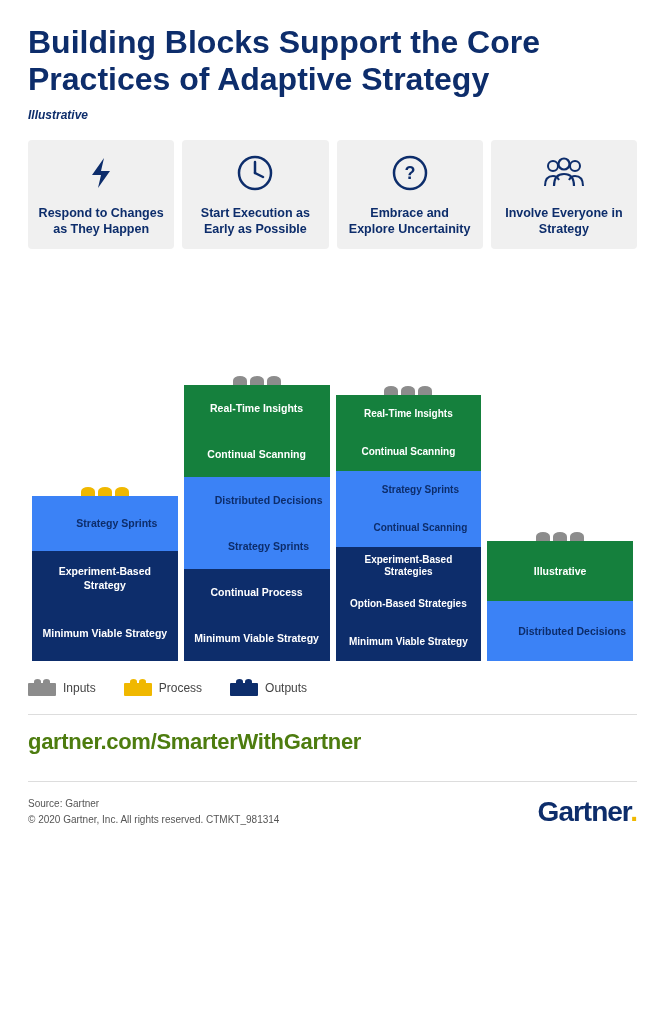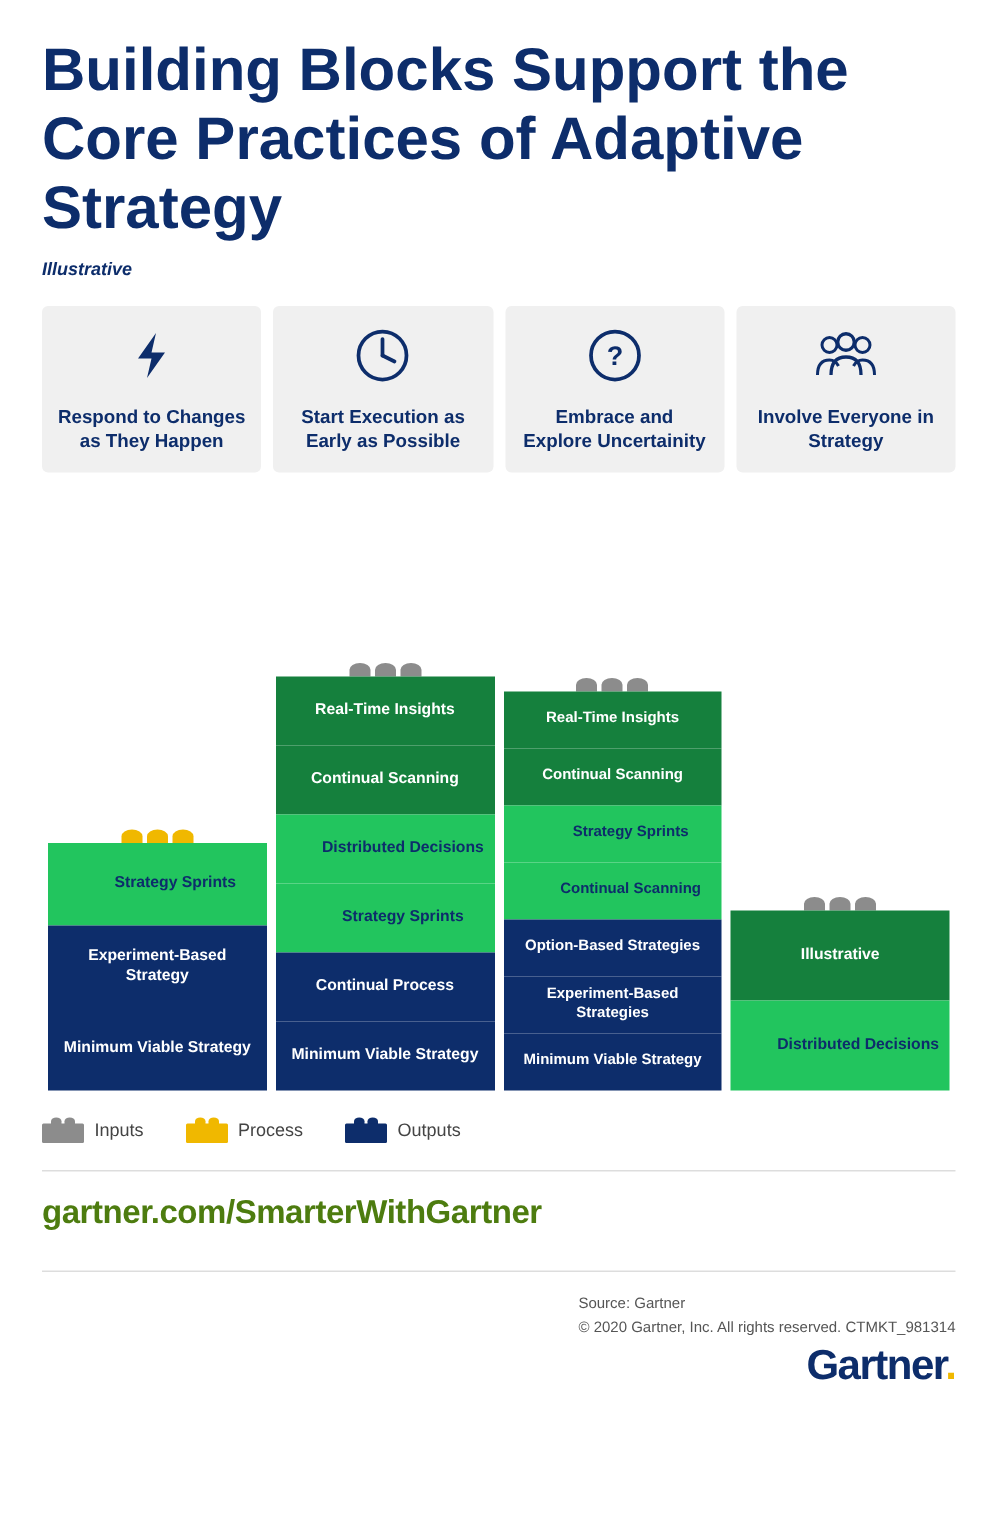--- a/index.html
+++ b/index.html
@@ -5,21 +5,21 @@
     * { box-sizing: border-box; margin: 0; padding: 0; }
     body {
       width: 665px;
       min-height: 1015px;
       background: #ffffff;
       font-family: Arial, sans-serif;
       padding: 24px 28px 20px 28px;
     }
     .title {
       color: #0d2d6b;
-      font-size: 40px;
+      font-size: 32px;
       font-weight: 900;
       line-height: 1.15;
       margin-bottom: 10px;
     }
     .subtitle {
       color: #0d2d6b;
       font-size: 12px;
       font-weight: 700;
       font-style: italic;
       margin-bottom: 18px;
@@ -68,21 +68,21 @@
       justify-content: center;
       text-align: center;
       font-size: 10.5px;
       font-weight: 700;
       color: #ffffff;
       line-height: 1.25;
       padding: 4px 5px;
       position: relative;
     }
     .block.navy { background: #0d2d6b; }
-    .block.yellow { background: #22c55e; color: #0d2d6b; padding-left: 29px; }
+    .block.yellow { background: #3b82f6; color: #0d2d6b; padding-left: 29px; }
     .block.gray { background: #15803d; color: #ffffff; }
 
     
     .lego-top {
       display: flex;
       gap: 3px;
       justify-content: center;
       align-items: flex-end;
       margin-bottom: 0;
       height: 10px;
@@ -146,21 +146,20 @@
       font-size: 22px;
       font-weight: 900;
       margin-bottom: 26px;
       letter-spacing: -0.3px;
     }
     .footer {
       display: flex;
       justify-content: space-between;
       align-items: flex-end;
       margin-top: 4px;
-      flex-direction: column;
     }
     .footer-source {
       font-size: 10px;
       color: #555;
       line-height: 1.6;
     }
     .gartner-logo {
       font-size: 28px;
       font-weight: 900;
       color: #0d2d6b;
@@ -258,22 +257,22 @@
   <div class="col-wrapper">
     <div class="lego-top">
       <div class="notch gray"></div>
       <div class="notch gray"></div>
       <div class="notch gray"></div>
     </div>
     <div class="block gray" style="height:38px;font-size:10px;">Real-Time Insights</div>
     <div class="block gray" style="height:38px;font-size:10px;">Continual Scanning</div>
     <div class="block yellow" style="height:38px;font-size:10px;">Strategy Sprints</div>
     <div class="block yellow" style="height:38px;font-size:10px;">Continual Scanning</div>
+    <div class="block navy" style="height:38px;font-size:10px;">Experiment-Based Strategies</div>
     <div class="block navy" style="height:38px;font-size:10px;">Option-Based Strategies</div>
-    <div class="block navy" style="height:38px;font-size:10px;">Experiment-Based Strategies</div>
     <div class="block navy" style="height:38px;font-size:10px;">Minimum Viable Strategy</div>
   </div>
 
   <div class="col-wrapper">
     <div class="lego-top">
       <div class="notch gray"></div>
       <div class="notch gray"></div>
       <div class="notch gray"></div>
     </div>
     <div class="block gray" style="height:60px;">Illustrative</div>

